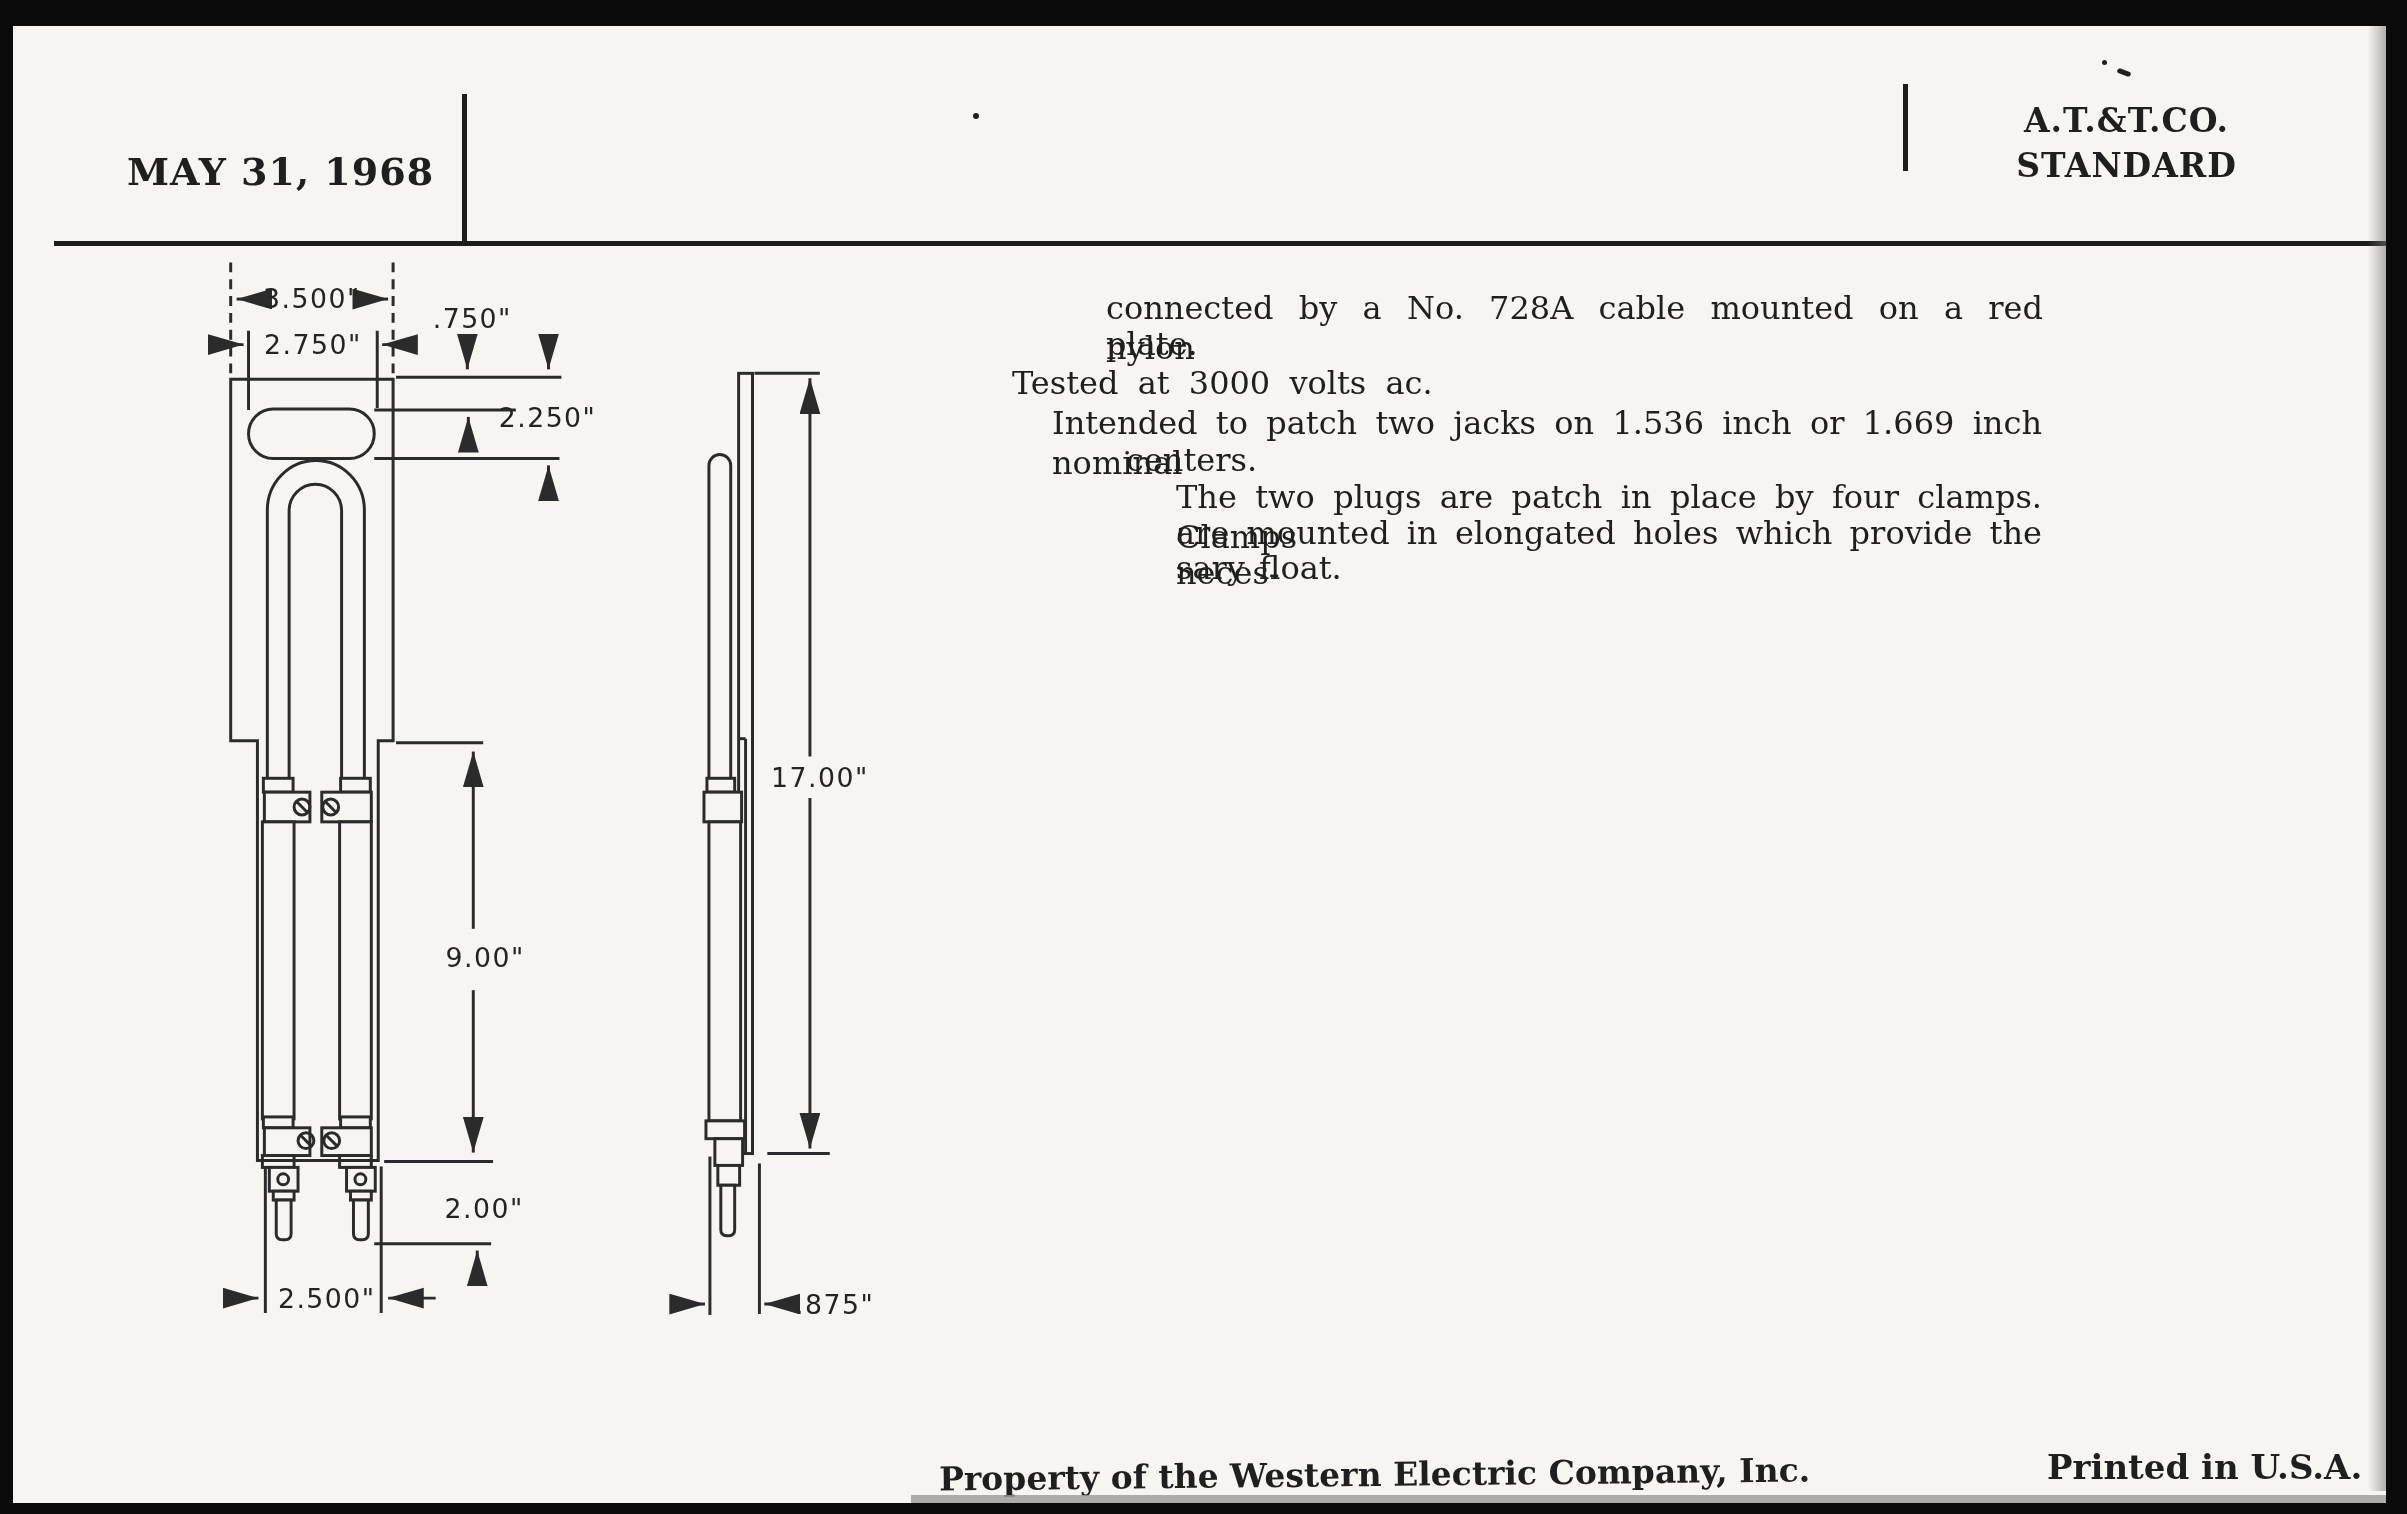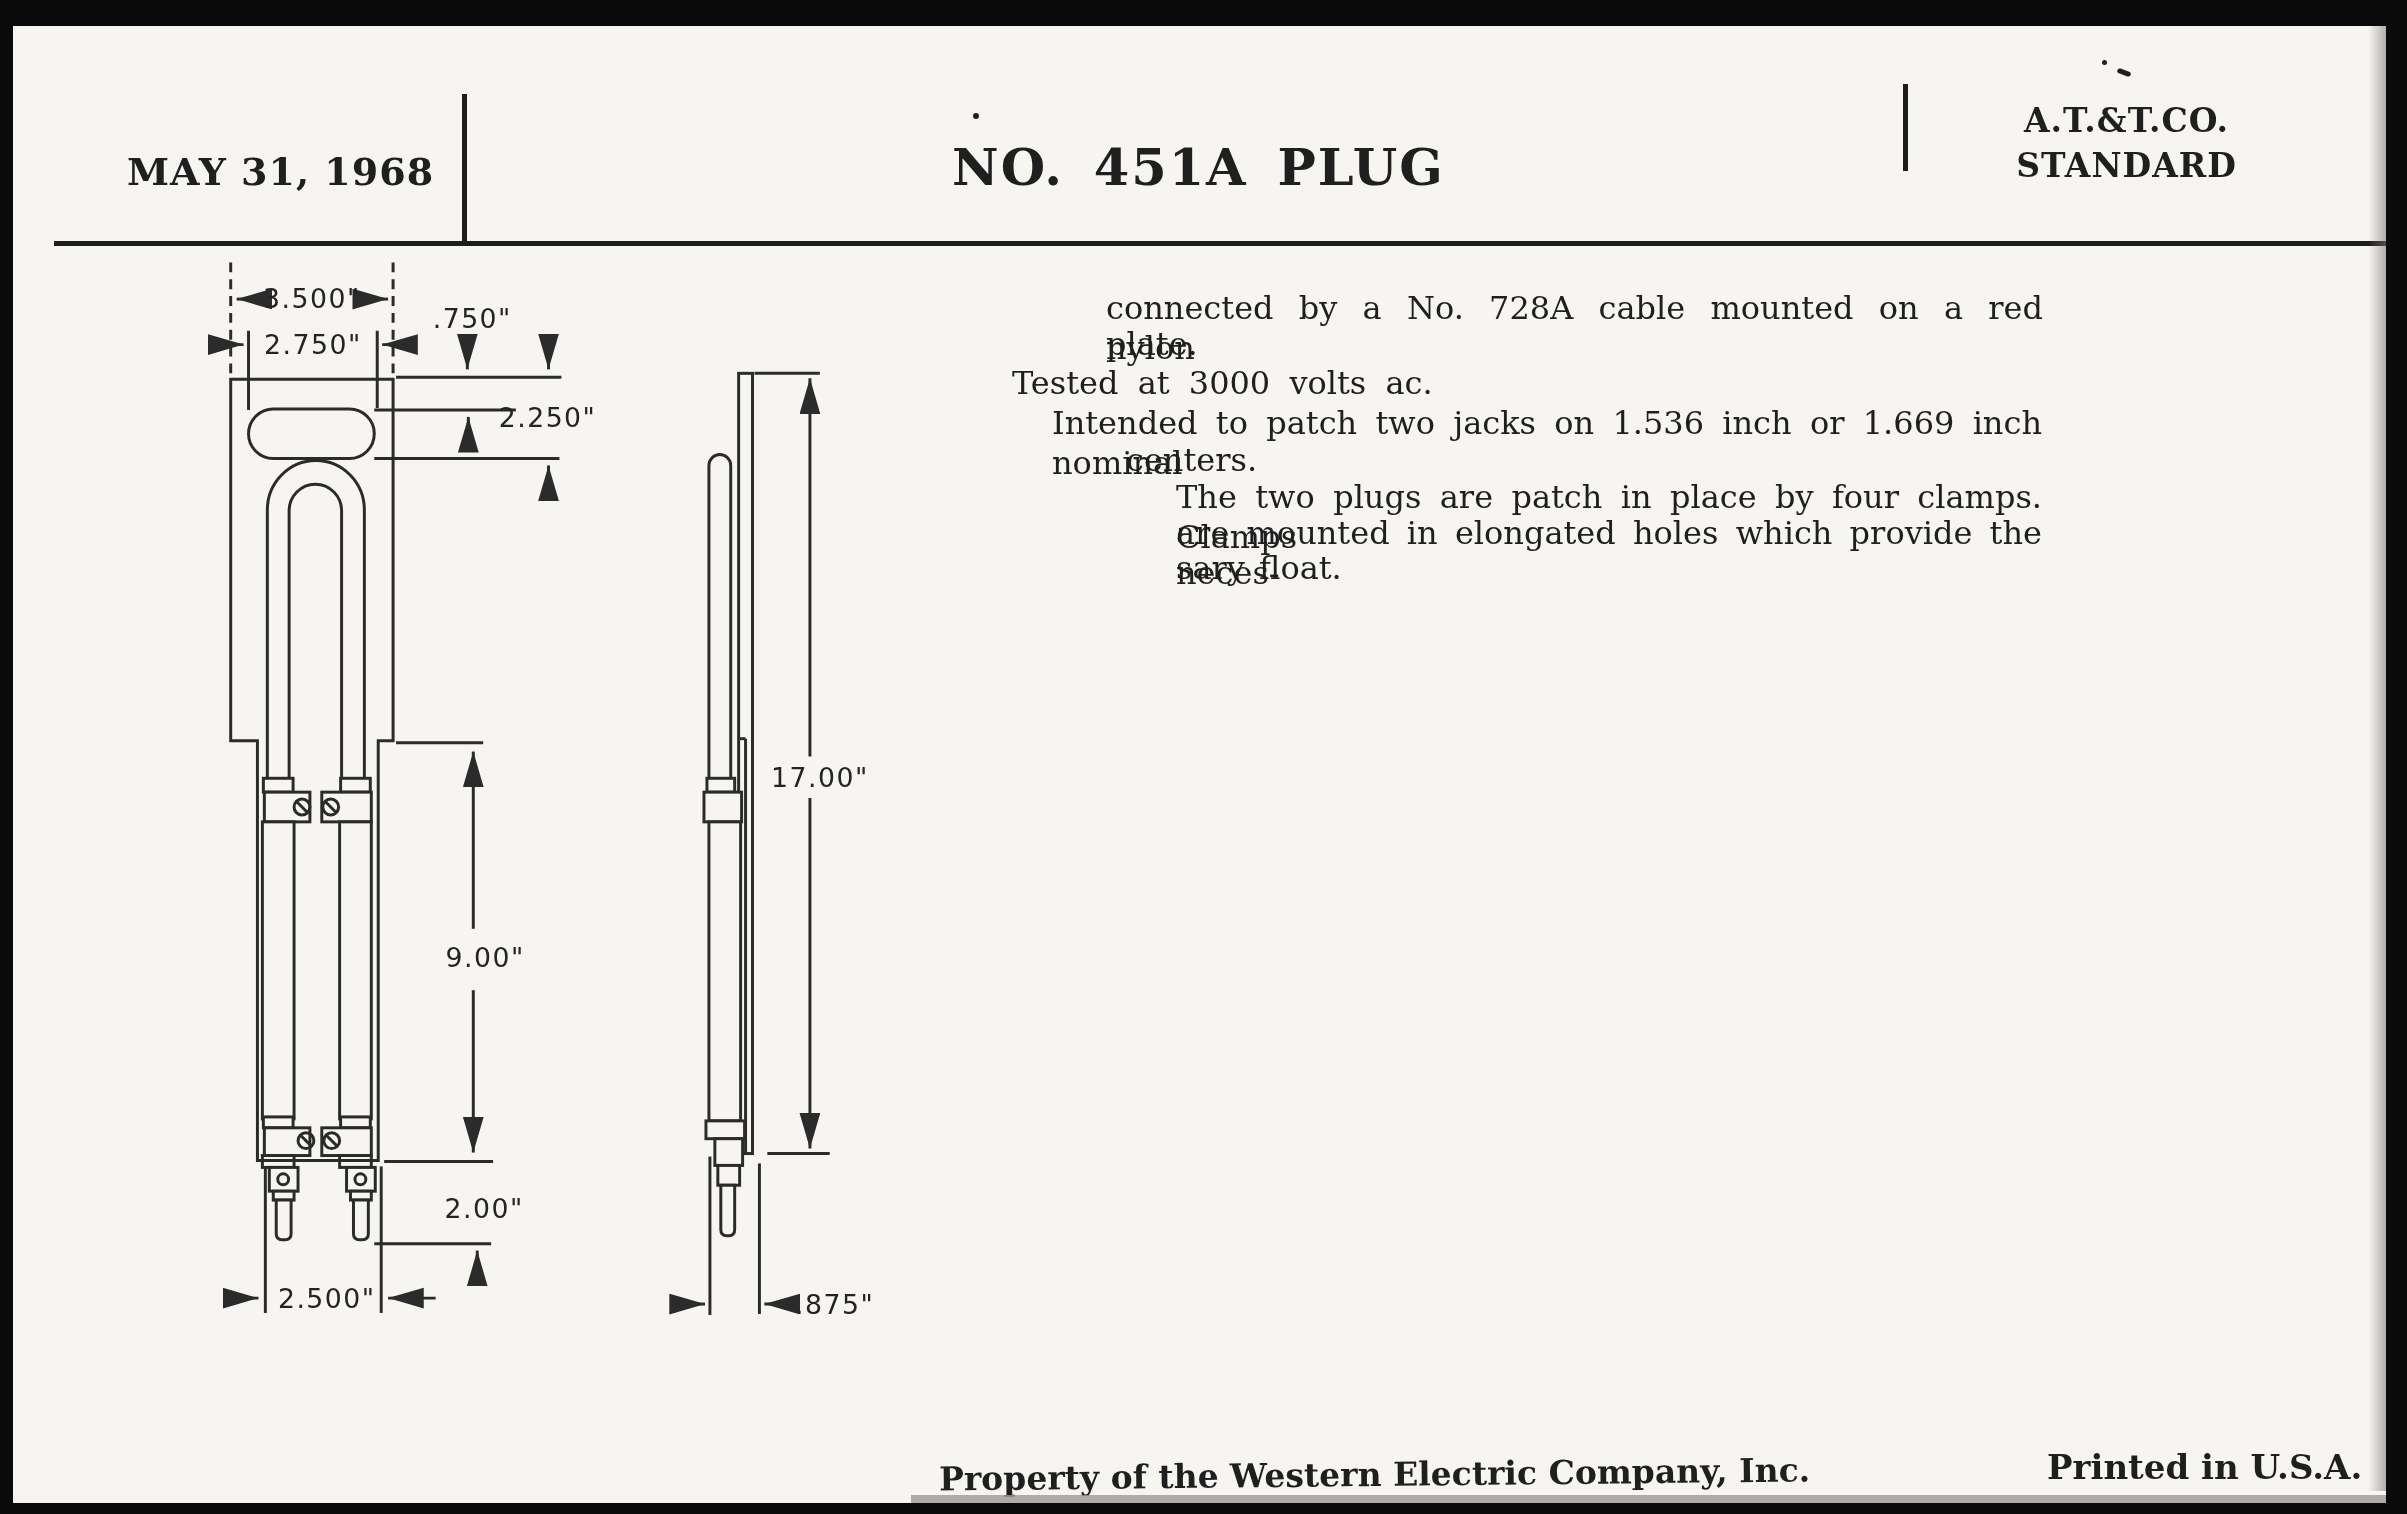--- a/index.html
+++ b/index.html
@@ -37,21 +37,20 @@
   .dim{font-family:"DejaVu Sans",sans-serif;font-size:27px;fill:#242424;letter-spacing:1.5px;}
 </style>
 </head>
 <body>
 
 <div class="page">
   <div class="sheet"></div>
 
   <div class="abs date">MAY 31, 1968</div>
   <div class="divider" style="left:462px;top:94px;height:149px;"></div>
-  <div class="abs title">NO. 451A PLUG</div>
   <div class="divider" style="left:1903px;top:84px;height:87px;"></div>
   <div class="abs org" style="top:101px;">A.T.&amp;T.CO.</div>
   <div class="abs org" style="top:146px;">STANDARD</div>
   <div class="rule"></div>
 
   <div class="dline just" style="left:1106px;top:288px;width:937px;">connected by a No. 728A cable mounted on a red nylon</div>
   <div class="dline" style="left:1106px;top:324px;">plate.</div>
   <div class="dline" style="left:1012px;top:363px;word-spacing:9px;">Tested at 3000 volts ac.</div>
   <div class="dline just" style="left:1052px;top:403px;width:990px;">Intended to patch two jacks on 1.536 inch or 1.669 inch nominal</div>
   <div class="dline" style="left:1106px;top:440px;margin-left:20px;">centers.</div>

